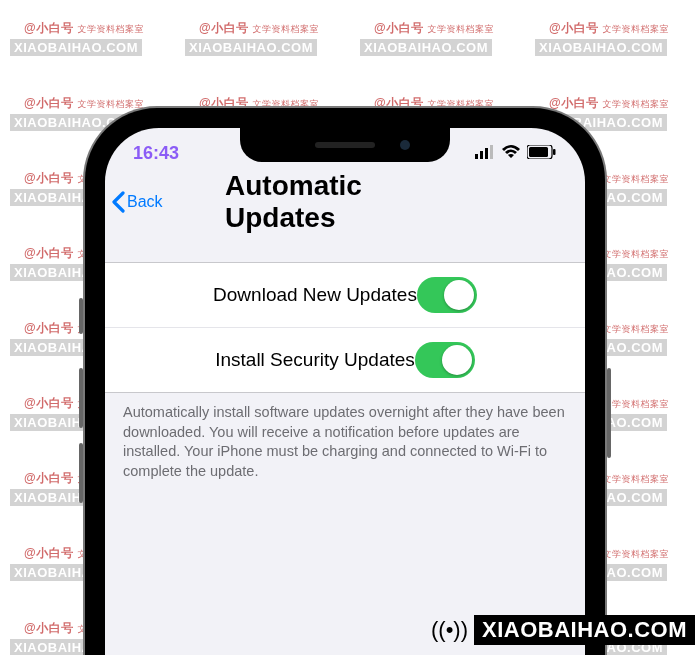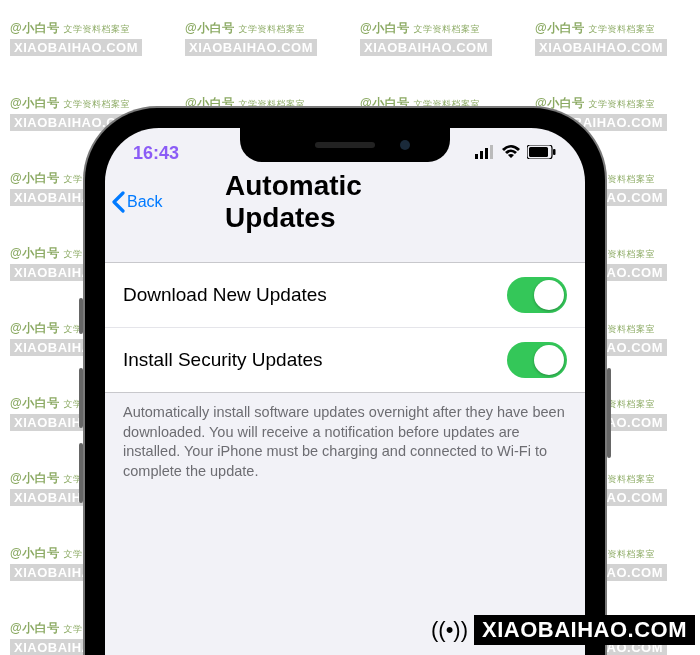--- a/index.html
+++ b/index.html
@@ -24,23 +24,24 @@
   }
   .wm {
     display: flex;
     flex-direction: column;
     align-items: flex-start;
     justify-content: center;
     padding-left: 10px;
   }
   .wm .top {
     font-size: 12px;
-    color: #4d7c0f;
+    color: #b91c1c;
     font-weight: 600;
     letter-spacing: 0.5px;
+    margin-left: 14px;
   }
   .wm .top .tiny { font-size: 9px; font-weight: 500; }
   .wm .bot {
     font-size: 13px;
     color: #fff;
     background: #bdbdbd;
     font-weight: 700;
     padding: 1px 4px;
     letter-spacing: 0.5px;
     margin-top: 2px;
@@ -160,21 +161,21 @@
   }
   .content { padding-top: 36px; }
   .cell-group {
     background: #fff;
     border-top: 0.5px solid #c8c8cc;
     border-bottom: 0.5px solid #c8c8cc;
   }
   .cell {
     display: flex;
     align-items: center;
-    justify-content: space-between;
+    justify-content: center;
     padding: 14px 18px;
     font-size: 19px;
     color: #000;
     border-bottom: 0.5px solid #e5e5ea;
   }
   .cell:last-child { border-bottom: none; }
   .toggle {
     width: 60px;
     height: 36px;
     background: #34c759;

